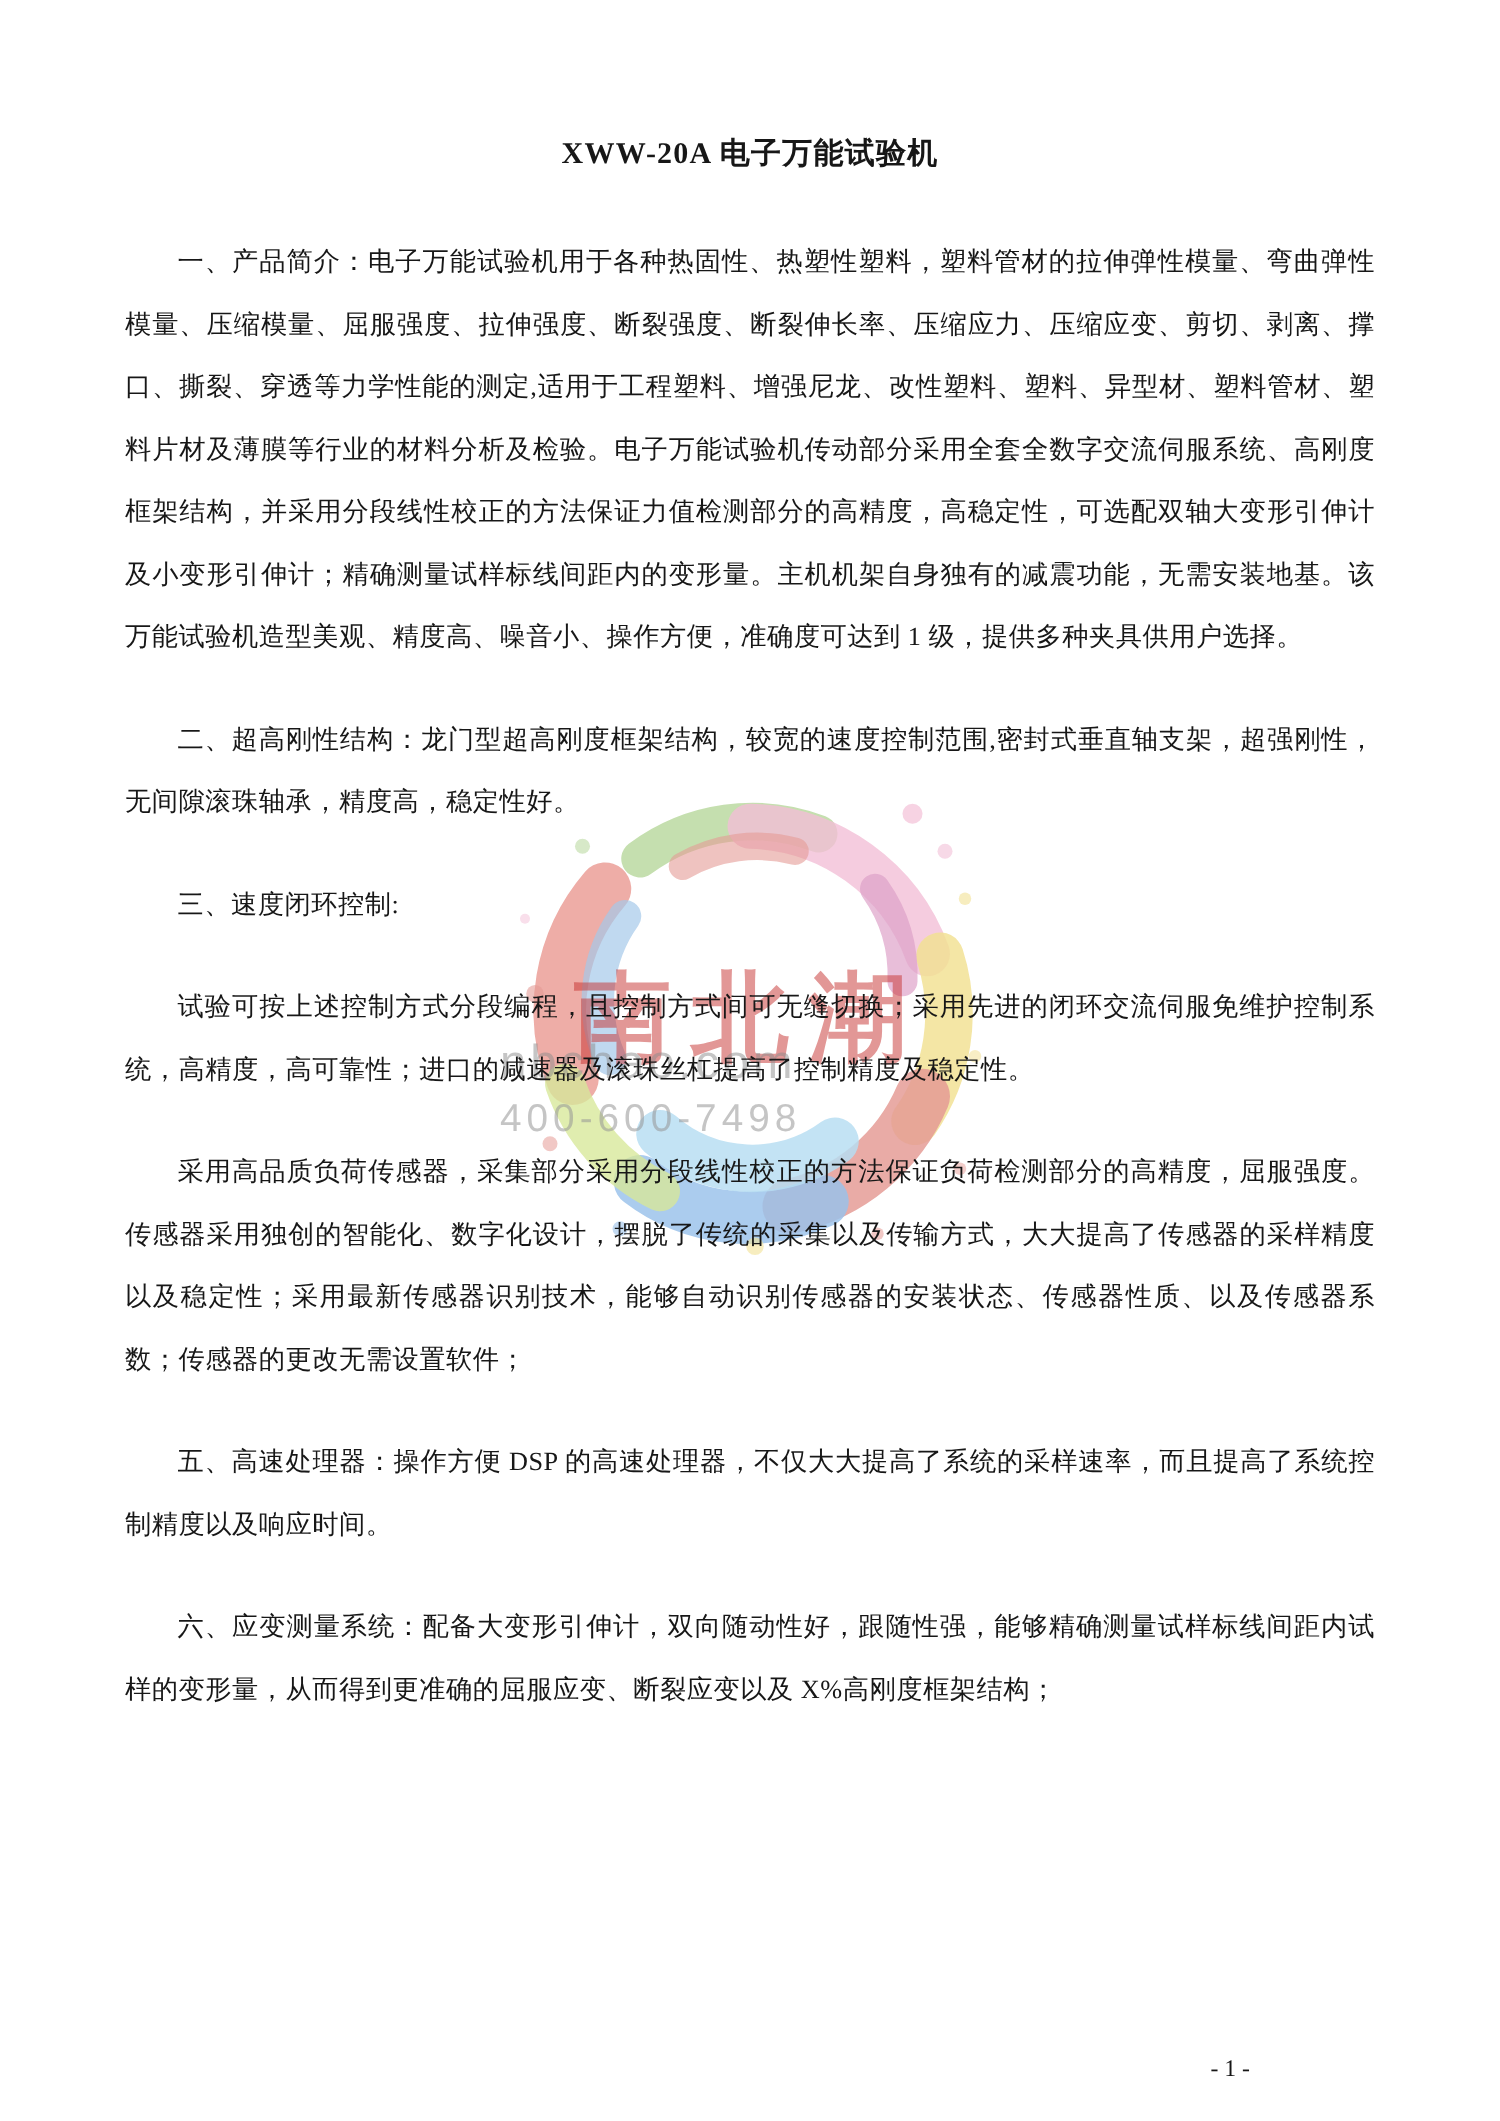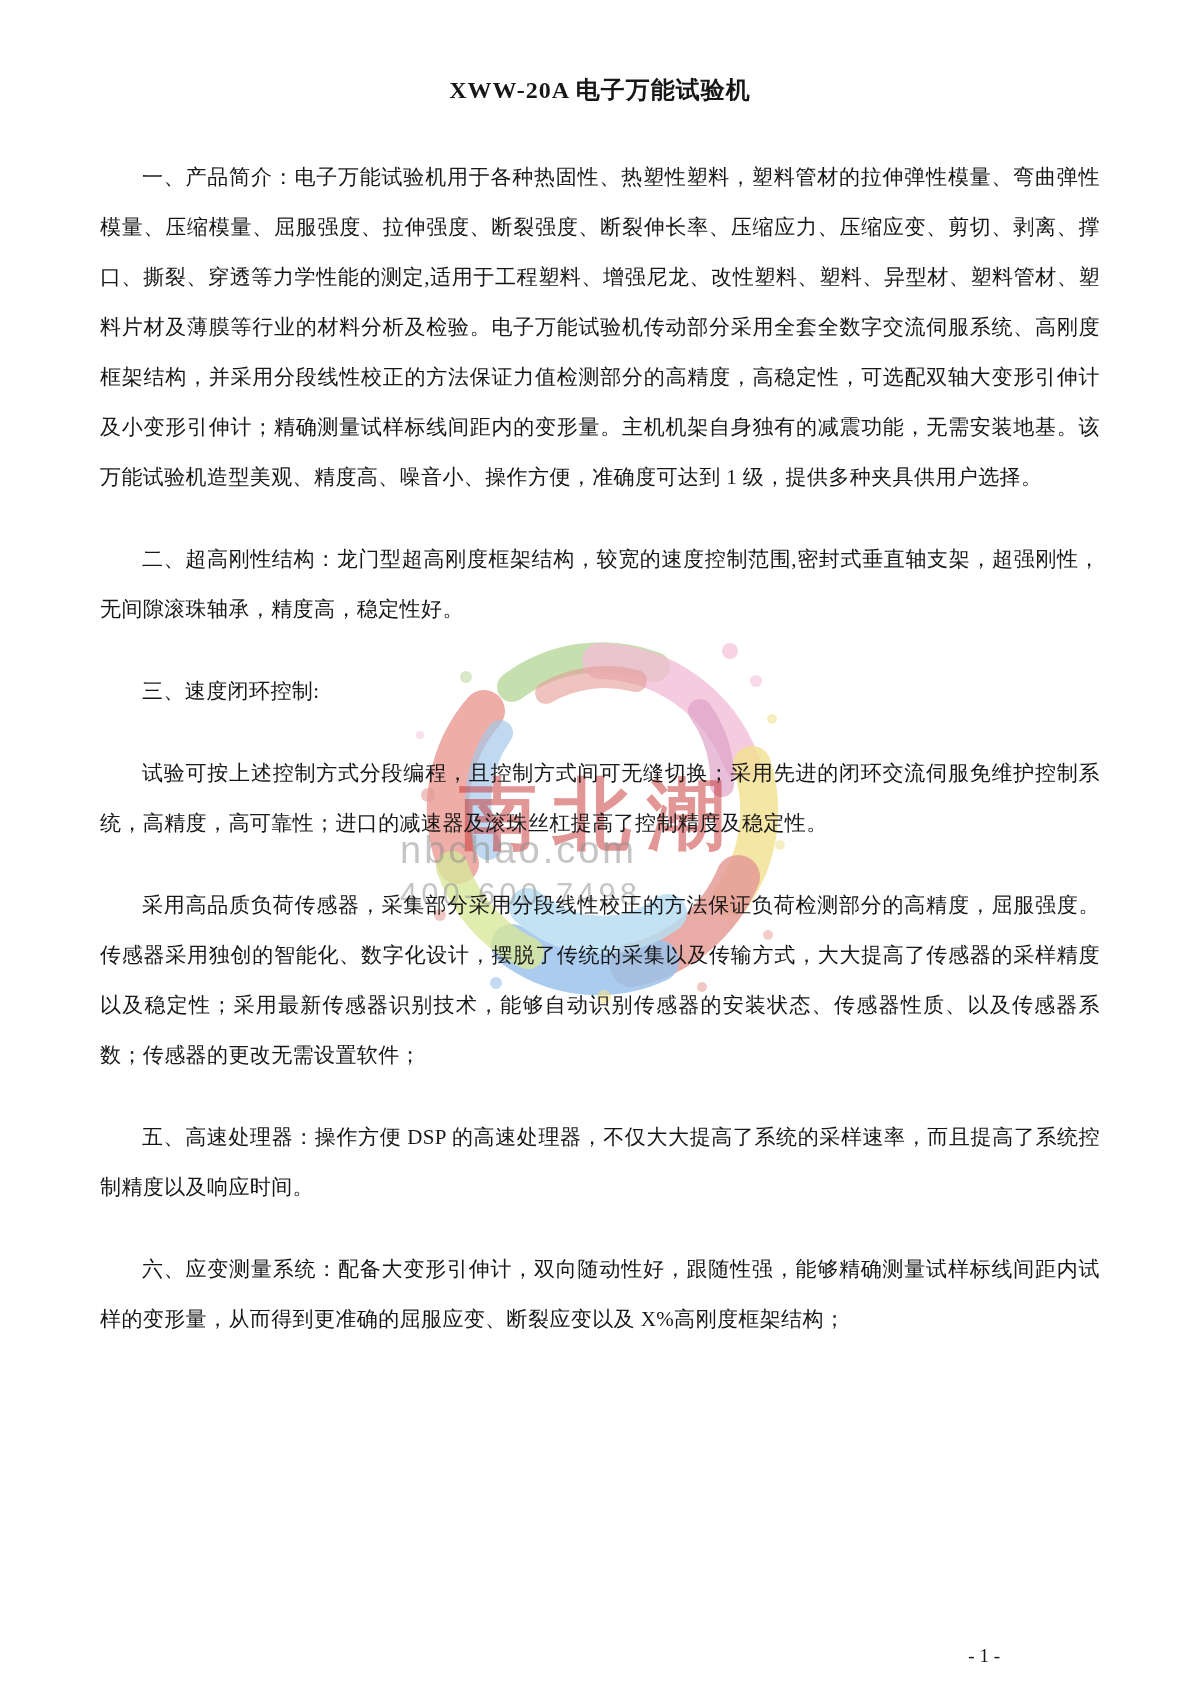--- a/index.html
+++ b/index.html
@@ -57,21 +57,21 @@
     font-size: 31px;
     letter-spacing: 4px;
     color: rgba(150, 150, 150, 0.55);
   }
   
   .content {
     position: relative;
     z-index: 1;
     width: 1000px;
     margin: 0 auto;
-    padding-top: 74px;
+    padding-top: 106px;
   }
   .title {
     margin: 0 0 46px 0;
     text-align: center;
     font-size: 24px;
     font-weight: bold;
     letter-spacing: 1px;
   }
   .para {
     margin: 0 0 32px 0;

